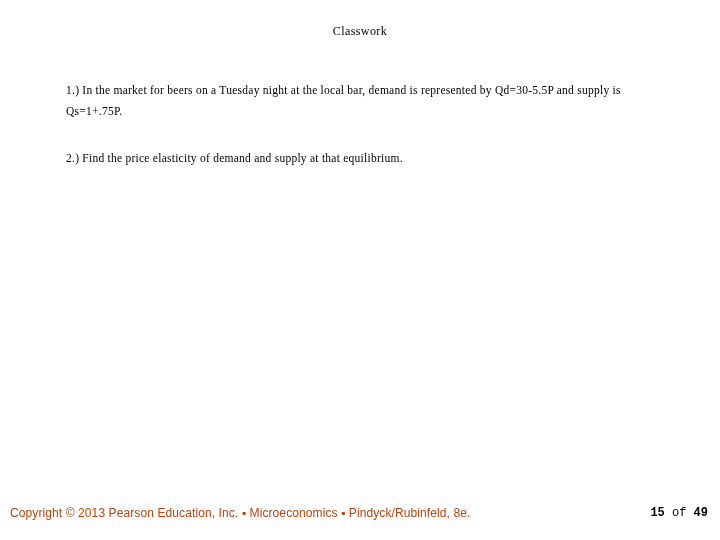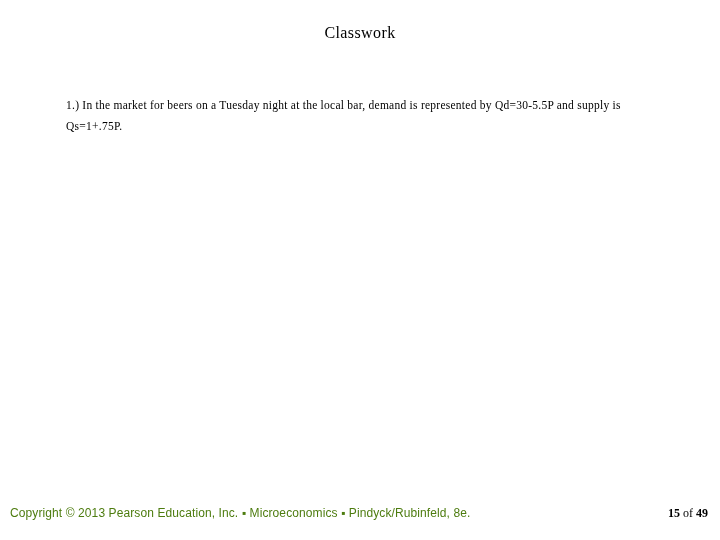--- a/index.html
+++ b/index.html
@@ -24,31 +24,30 @@
     height: 540px;
   }
 
   .slide-title {
     position: absolute;
     left: 0;
     top: 24px;
     width: 720px;
     text-align: center;
     font-family: "Liberation Serif", serif;
-    font-size: 16px;
+    font-size: 12px;
     letter-spacing: 0.4px;
     color: #000000;
   }
 
   .body-block {
     position: absolute;
     left: 66px;
     top: 80px;
     width: 610px;
-    margin-top: 15px;
   }
 
   .para {
     font-family: "Liberation Serif", serif;
     font-size: 11.5px;
     line-height: 21px;
     letter-spacing: 0.25px;
     color: #000000;
     margin: 0 0 0 0;
     text-align: left;
@@ -64,49 +63,50 @@
     width: 720px;
     height: 20px;
   }
 
   .footer-left {
     position: absolute;
     left: 10px;
     top: 0;
     font-family: "Liberation Sans", sans-serif;
     font-size: 12px;
-    color: #4d7c0f;
+    color: #c2410c;
     letter-spacing: 0.1px;
     white-space: nowrap;
   }
 
   .footer-right {
     position: absolute;
     right: 12px;
     top: 0;
-    font-family: Liberation Serif, serif;
+    font-family: Liberation Mono, monospace;
     font-size: 12px;
     font-weight: bold;
     color: #000000;
     white-space: nowrap;
   }
 
   .footer-right .of {
     font-weight: normal;
   }
 </style>
 </head>
 <body>
 
 <div class="slide">
 
   <div class="slide-title">Classwork</div>
 
   <div class="body-block">
     <p class="para">1.) In the market for beers on a Tuesday night at the local bar, demand is represented by Qd=30-5.5P and supply is Qs=1+.75P.</p>
+    <p class="para gap-1">2.) Find the price elasticity of demand and supply at that equilibrium.</p>
   </div>
 
   <div class="footer">
     <div class="footer-left">Copyright © 2013 Pearson Education, Inc. ▪ Microeconomics ▪ Pindyck/Rubinfeld, 8e.</div>
     <div class="footer-right">
       <span>15</span>
       <span class="of">of</span>
       <span>49</span>
     </div>
   </div>

